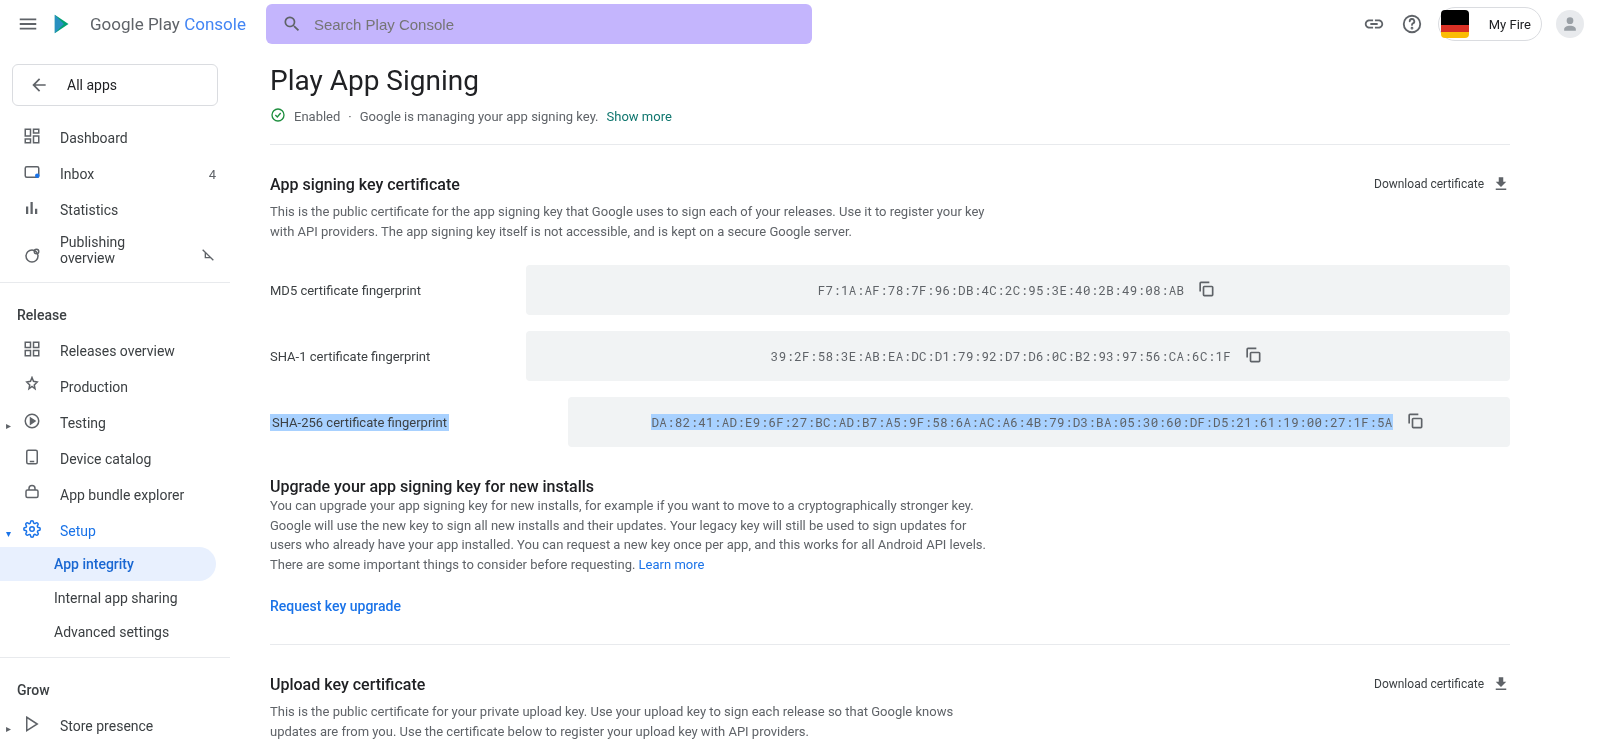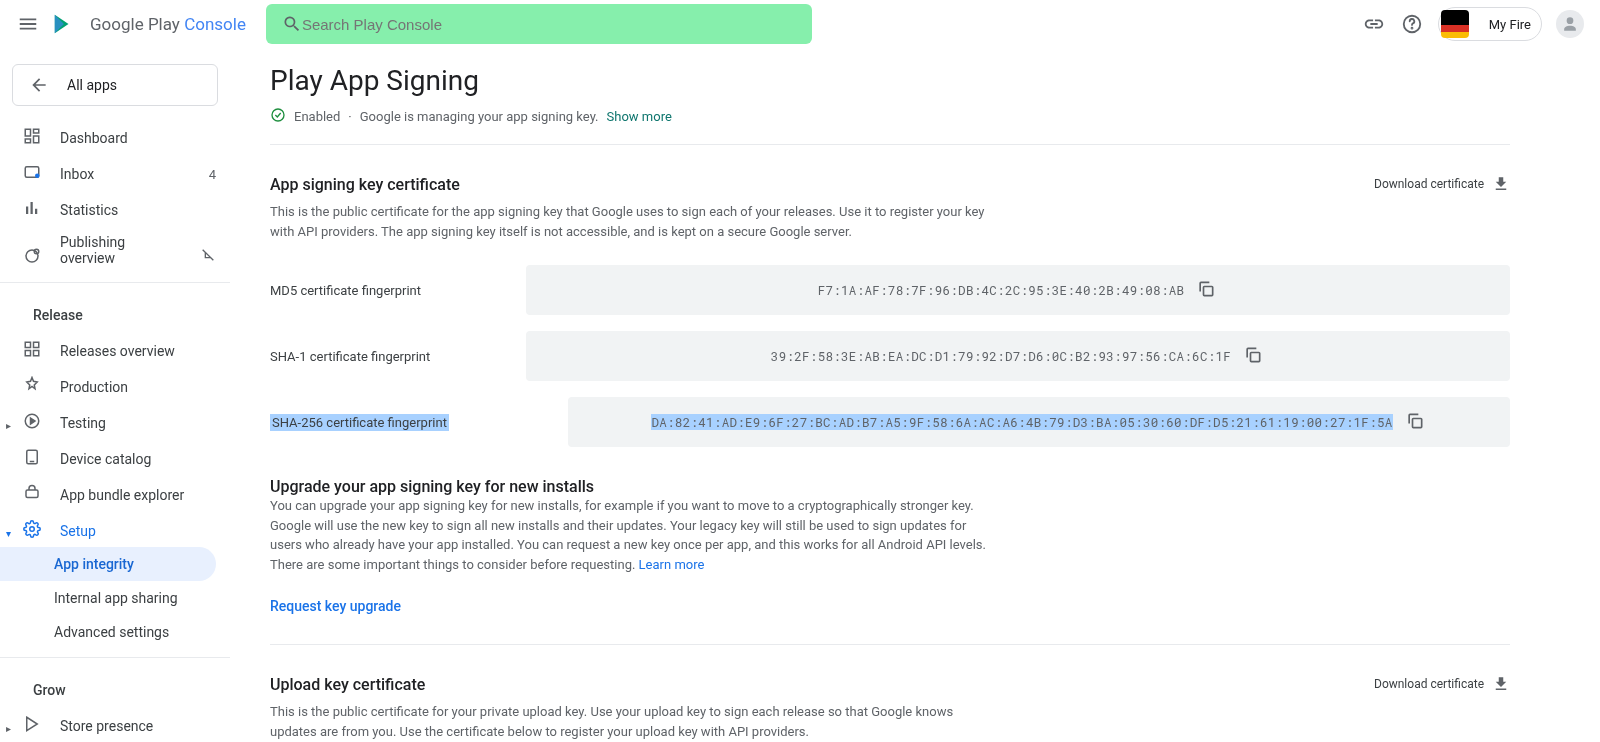--- a/index.html
+++ b/index.html
@@ -2,39 +2,39 @@
 <html><head>
   <meta charset="utf-8">
   <style>
     * { box-sizing: border-box; margin: 0; padding: 0; }
     body { font-family: 'Google Sans', Roboto, Arial, sans-serif; background: #fff; color: #202124; font-size: 14px; }
     
     
     .header { display: flex; align-items: center; height: 48px; padding: 0 16px; gap: 12px; margin-bottom: 8px; }
     .menu-icon { width: 24px; height: 24px; cursor: pointer; display: flex; align-items: center; justify-content: center; }
     .logo-area { display: flex; align-items: center; gap: 16px; margin-right: 8px; }
-    .search-bar { flex: 0 1 546px; height: 40px; background: #86efac; border-radius: 6px; display: flex; align-items: center; padding: 0 16px; }
+    .search-bar { flex: 0 1 546px; height: 40px; background: #c4b5fd; border-radius: 6px; display: flex; align-items: center; padding: 0 16px; gap: 12px; }
     .search-bar input { border: none; background: transparent; outline: none; font-size: 15px; flex: 1; color: #5f6368; }
     .header-right { margin-left: auto; display: flex; align-items: center; gap: 14px; }
     .icon-btn { width: 24px; height: 24px; cursor: pointer; display: flex; align-items: center; justify-content: center; color: #5f6368; }
     .user-pill { display: flex; align-items: center; gap: 20px; border: 1px solid #dadce0; border-radius: 20px; padding: 2px 4px 2px 2px; cursor: pointer; }
     .user-thumb { width: 28px; height: 28px; border-radius: 4px; background: linear-gradient(to bottom, #000 0%, #000 55%, #d93025 55%, #d93025 80%, #fbbc04 80%, #fbbc04 100%); }
     .user-name { font-size: 13px; color: #202124; padding-right: 6px; }
     .avatar-circle { width: 28px; height: 28px; border-radius: 50%; background: #e8eaed; display: flex; align-items: center; justify-content: center; }
     
     
     .layout { display: flex; }
     .sidebar { width: 230px; flex-shrink: 0; padding: 8px 0; }
     .all-apps-btn { display: flex; align-items: center; gap: 18px; border: 1px solid #dadce0; border-radius: 6px; padding: 10px 16px; margin: 0 12px 12px 12px; cursor: pointer; }
     .nav-item { display: flex; align-items: flex-end; gap: 18px; padding: 8px 14px 8px 22px; cursor: pointer; min-height: 36px; color: #3c4043; position: relative; }
     .nav-item .icon { width: 20px; height: 20px; display: flex; align-items: center; justify-content: center; color: #5f6368; }
     .nav-item .label { flex: 1; font-size: 14px; }
     .nav-item .count { font-size: 13px; color: #5f6368; }
     .nav-item .trail-icon { color: #5f6368; }
-    .nav-section-header { font-size: 14px; font-weight: 500; padding: 16px 20px 8px 33px; color: #3c4043; }
+    .nav-section-header { font-size: 14px; font-weight: 500; padding: 16px 20px 8px 17px; color: #3c4043; }
     .nav-divider { border: none; border-top: 1px solid #e8eaed; margin: 8px 0; }
     .nav-item.expandable::before { content: '▸'; position: absolute; left: 6px; font-size: 10px; color: #5f6368; }
     .nav-item.expanded::before { content: '▾'; position: absolute; left: 6px; font-size: 10px; color: #1a73e8; }
     .nav-item.active { color: #1a73e8; }
     .nav-item.active .icon { color: #1a73e8; }
     .nav-sub { padding-left: 54px; padding-right: 14px; min-height: 34px; display: flex; align-items: center; cursor: pointer; color: #3c4043; font-size: 14px; }
     .nav-sub.active-sub { background: #e8f0fe; color: #1967d2; border-radius: 0 20px 20px 0; margin-right: 14px; font-weight: 500; }
     
     
     .main { flex: 1; padding: 8px 40px 40px 40px; max-width: 1320px; }

